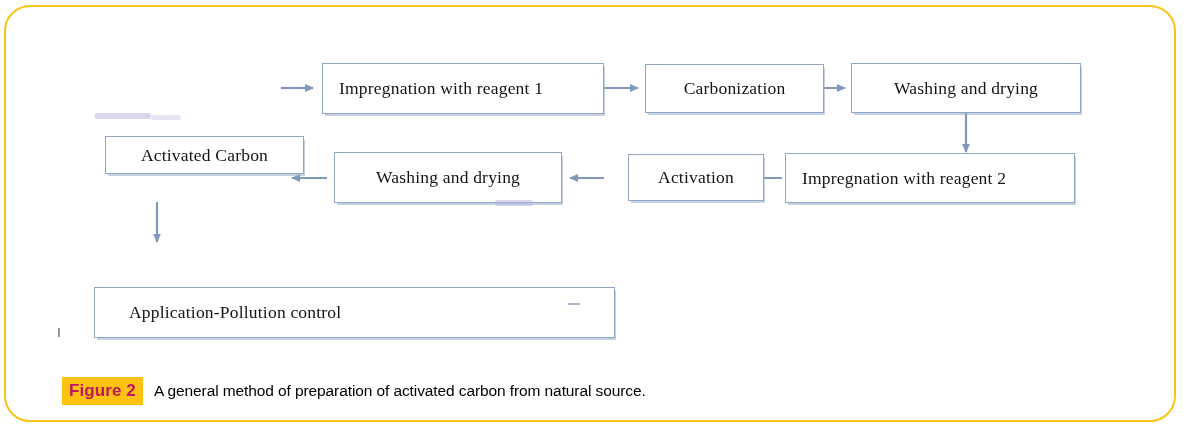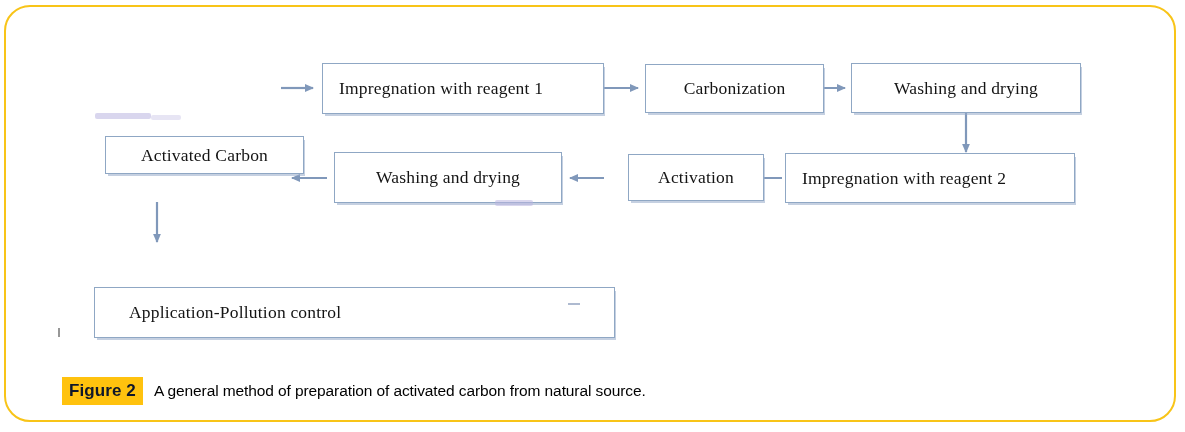--- a/index.html
+++ b/index.html
@@ -79,21 +79,21 @@
   #caption {
     position: absolute;
     left: 62px;
     top: 377px;
     display: flex;
     align-items: center;
     gap: 11px;
   }
   #figure-badge {
     background: #ffc20e;
-    color: #0f172a;
+    color: #be185d;
     font-family: "Liberation Sans", sans-serif;
     font-weight: bold;
     font-size: 17px;
     line-height: 1;
     padding: 5px 7px 6px 7px;
     letter-spacing: 0.1px;
   }
   #caption-text {
     font-family: "Liberation Sans", sans-serif;
     font-size: 15.5px;

